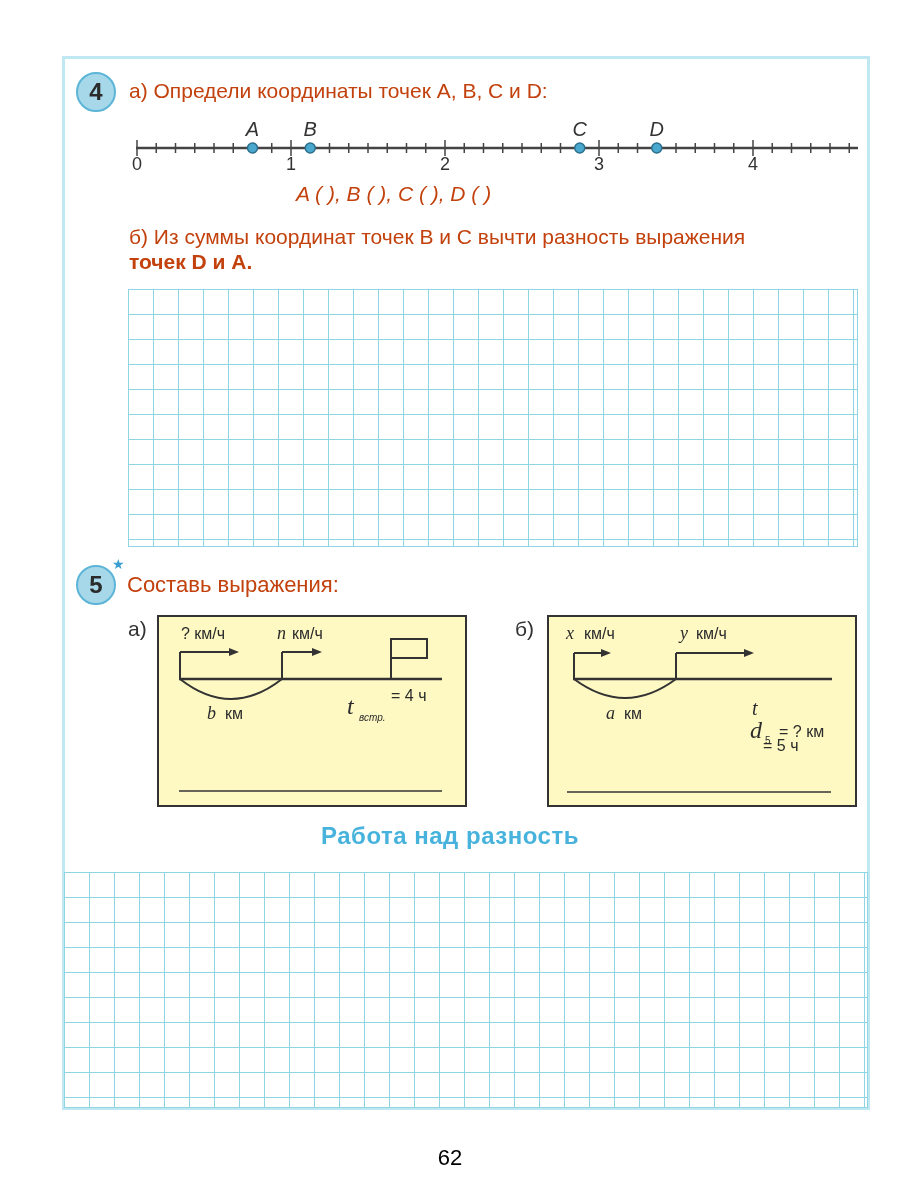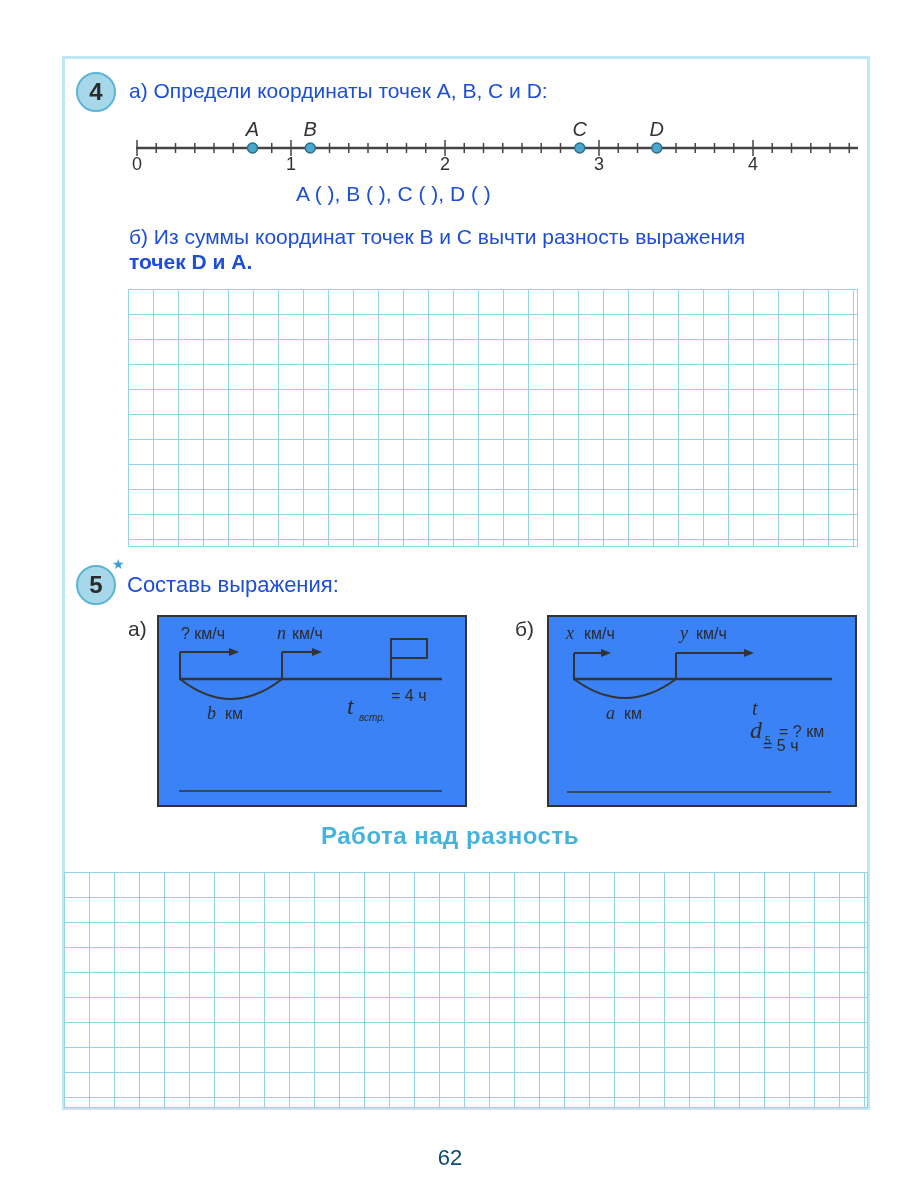--- a/index.html
+++ b/index.html
@@ -4,36 +4,36 @@
 <style>
   html, body { margin:0; padding:0; }
   body { width:900px; height:1200px; background:#ffffff; position:relative; overflow:hidden;
          font-family:"Liberation Sans", sans-serif; color:#2b2b2b; }
   .frame { position:absolute; left:62px; top:56px; width:808px; height:1054px;
            border:3px solid #bfe8f2; box-sizing:border-box; }
   .badge { position:absolute; width:40px; height:40px; border-radius:50%;
            background:#a6d8ea; border:2px solid #5cb5d6; box-sizing:border-box;
            display:flex; align-items:center; justify-content:center;
            font-weight:bold; font-size:24px; color:#2b2b2b; }
-  .text { position:absolute; font-size:21px; white-space:nowrap; color:#1d4ed8; }
-  .it { }
+  .text { position:absolute; font-size:21px; white-space:nowrap; color:#c2410c; }
+  .it { font-style:italic; }
   .grid { position:absolute; box-sizing:border-box;
           background-image:
             linear-gradient(to right, #8fd6e4 1px, transparent 1px),
             linear-gradient(to bottom, #8fd6e4 1px, transparent 1px);
           background-size:25px 25px;
           border-right:1px solid #8fd6e4; border-bottom:1px solid #8fd6e4; }
   .numline { position:absolute; left:0; top:0; }
   .tick-label { position:absolute; font-size:18px; color:#333; transform:translateX(-50%); }
   .pt-label { position:absolute; font-size:20px; font-style:italic; color:#333; transform:translateX(-50%); }
-  .box { position:absolute; border:2px solid #333; box-sizing:border-box; background:#3b82f6; }
+  .box { position:absolute; border:2px solid #333; box-sizing:border-box; background:#fef9c3; }
   .sub-label { position:absolute; font-size:21px; color:#333; }
   .heading { position:absolute; left:0; width:100%; text-align:center; top:822px;
              font-size:24px; font-weight:bold; color:#47b3dc; letter-spacing:0.5px; }
-  .page-num { position:absolute; left:0; width:100%; text-align:center; top:1145px; font-size:22px; color:#0c4a6e; }
+  .page-num { position:absolute; left:0; width:100%; text-align:center; top:1145px; font-size:22px; color:#000000; }
   .star { position:absolute; color:#3a9fd0; font-size:14px; }
 </style>
 </head>
 <body>
 
 <div class="frame"></div>
 
 <div class="badge" style="left:76px;top:72px;">
   <span>4</span>
 </div>

